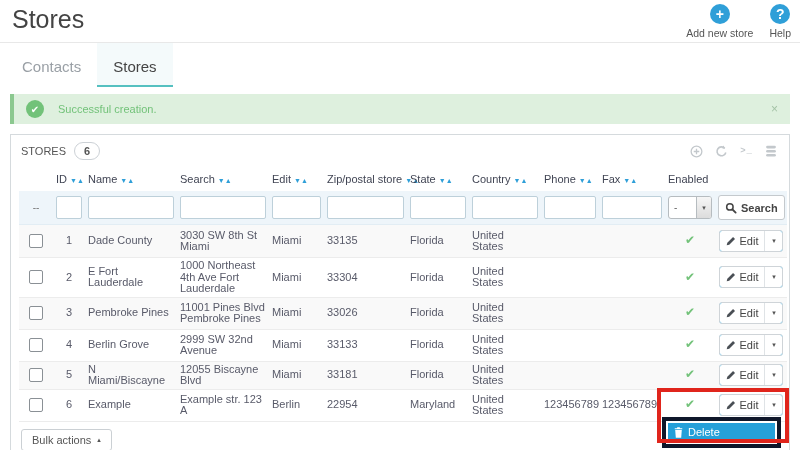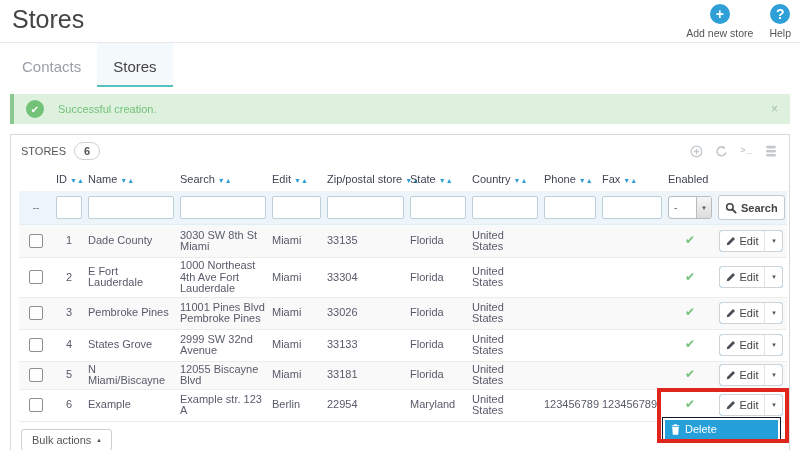--- a/index.html
+++ b/index.html
@@ -90,21 +90,21 @@
   .btn-group { display:inline-flex; align-items:stretch; border:1px solid #cfd4d8;
     border-radius:3px; background:#0ea5e9; overflow:hidden; height:22px; vertical-align:middle;justify-content:center; }
   .btn-edit { display:flex; align-items:center; gap:4px; padding:0 6px; font-size:11px;
     color:#444; background:#fff; border:none; cursor:pointer; }
   .btn-caret { width:18px; border:none; border-left:1px solid #dfe3e6; background:#fff;
     color:#555; font-size:7px; cursor:pointer; display:flex; align-items:center; justify-content:center; }
 
   .red-highlight { position:absolute; left:-58px; top:-2px; width:132px; height:55px;
     border:4px solid var(--danger,#e0251c); z-index:6; pointer-events:none; }
   .dropdown-menu { position:absolute; left:-53px; top:27px; width:119px; background:#fff;
-    border:1px solid #0f172a; padding:2px; z-index:5; text-align:left; }
+    border:4px solid #0f172a; padding:2px; z-index:5; text-align:left; }
   .dropdown-item { display:flex; align-items:center; gap:5px; background:var(--delete-hover,#25a0d9);
     color:#fff; font-size:11px; padding:4px 6px; cursor:pointer; }
 
   .bulk-btn { position:absolute; left:10px; top:294px; display:flex; align-items:center; gap:6px;
     height:22px; padding:0 10px; border:1px solid #cbd0d4; border-radius:3px; background:#fff;
     font-size:11px; color:#555; cursor:pointer; }
   .bulk-caret { font-size:7px; color:#555; }
 </style>
 </head>
 <body>
@@ -305,21 +305,21 @@
                 </button>
               <button class="btn-caret">▾</button>
             </span>
           </td>
         </tr>
         <tr>
           <td class="cell-check">
               <input type="checkbox" style="">
             </td>
           <td class="cell-id">4</td>
-          <td>States Grove</td>
+          <td>Berlin Grove</td>
           <td>2999 SW 32nd Avenue</td>
           <td>Miami</td>
           <td>33133</td>
           <td>Florida</td>
           <td>United States</td>
           <td></td>
           <td></td>
           <td class="cell-enabled"><span class="enabled-check">✔</span></td>
           <td class="cell-actions">
             <span class="btn-group">

